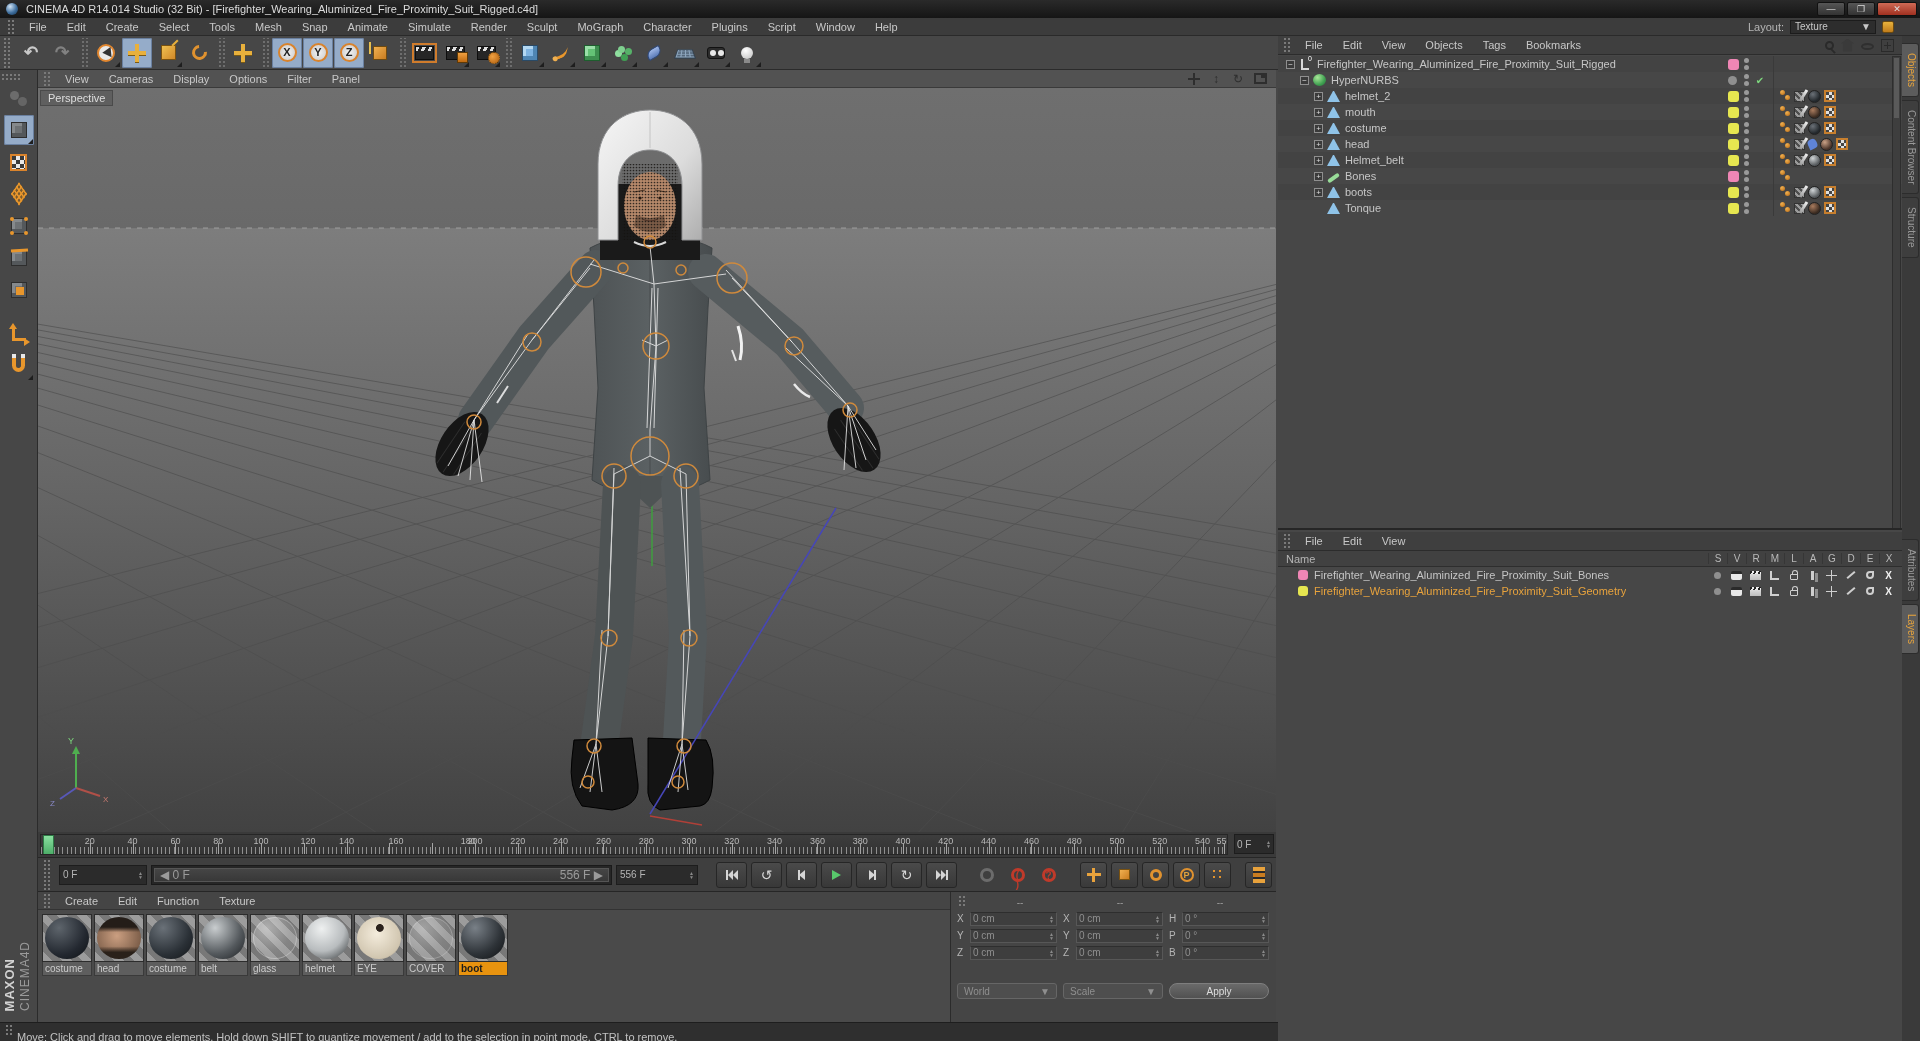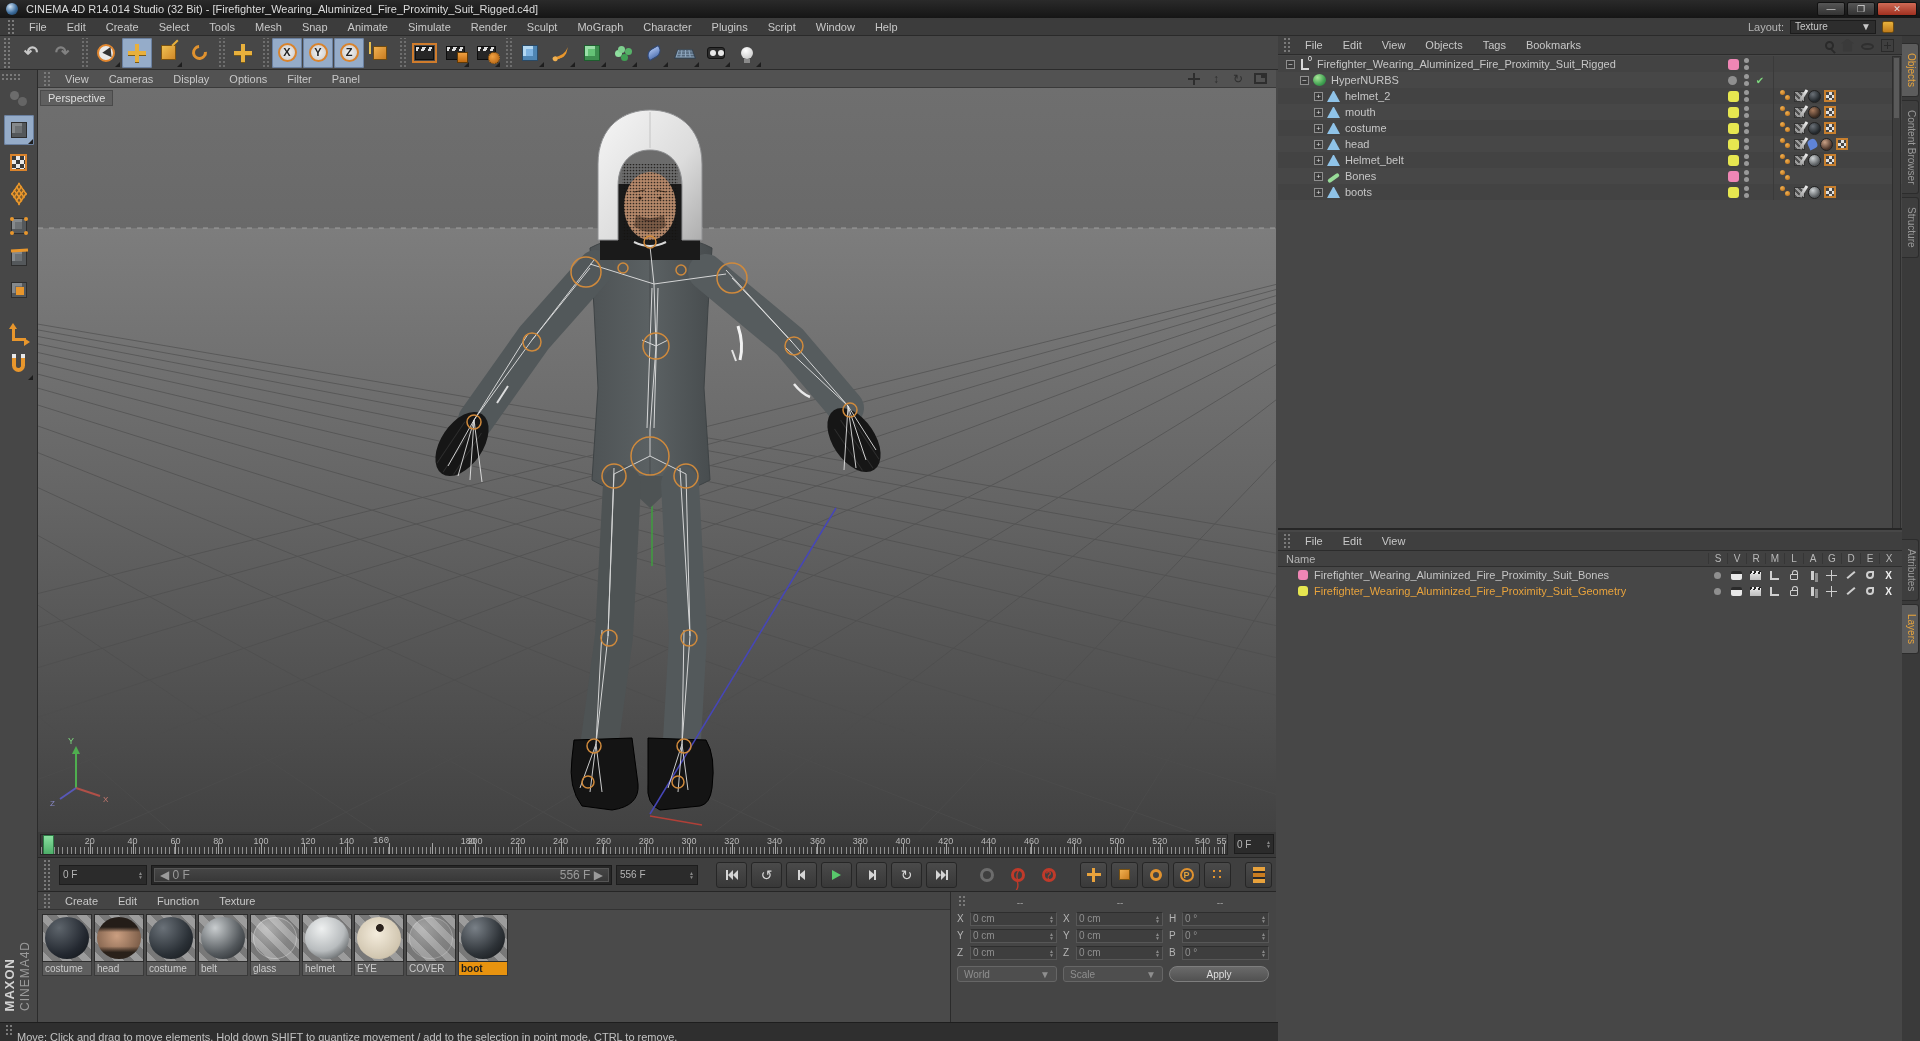--- a/index.html
+++ b/index.html
@@ -132,21 +132,21 @@
   .mlabel.sel{background:#e8930f;color:#1c1c1c;font-weight:bold}
   
   #coords{flex:1;background:#454545;padding:2px 6px;font-size:10px}
   #coordhead{display:flex;align-items:center;height:16px;color:#9a9a9a}
   #coordhead span{width:100px;text-align:center}
   #coordgroups{display:flex;gap:6px}
   .cgroup{width:100px}
   .crow{display:flex;align-items:center;height:17px;gap:3px}
   .clabel{width:10px;color:#b5b5b5}
   .cinput{flex:1;height:14px;background:#3e3e3e;border:1px solid #575757;border-top-color:#2e2e2e;display:flex;align-items:center;justify-content:space-between;padding:0 2px;color:#8f8f8f}
-  #coordfoot{display:flex;gap:6px;margin-top:5px}
+  #coordfoot{display:flex;gap:6px;margin-top:22px}
   .cdrop{width:100px;height:16px;background:#4e4e4e;border:1px solid #666;border-radius:3px;color:#8f8f8f;display:flex;align-items:center;justify-content:space-between;padding:0 6px}
   .capply{width:100px;height:16px;background:linear-gradient(#6a6a6a,#515151);border:1px solid #7e7e7e;border-radius:8px;color:#dedede;text-align:center;line-height:15px}
   
   #statusbar{position:absolute;left:0;top:1022px;width:1278px;height:28px;background:#2f2f2f;border-top:1px solid #1e1e1e;display:flex;align-items:center;padding-left:4px;color:#c2c2c2}
   
   #rightcol{position:absolute;left:1278px;top:36px;width:642px;height:1005px;background:#474747}
   #ompanel{position:absolute;left:0;top:0;width:624px;height:494px;border-bottom:2px solid #262626;background:#474747;overflow:hidden}
   .pmenu{height:19px;background:#3f3f3f;border-bottom:1px solid #2c2c2c;display:flex;align-items:center;padding-left:4px}
   #omhicons{margin-left:auto;display:flex;gap:7px;align-items:center;padding-right:8px}
   .hi{width:13px;height:13px;position:relative}
@@ -555,21 +555,21 @@
           <span class="tick-label" style="left: 134.4px;">60</span>
           <span class="tick-mark" style="left: 134.4px; position: absolute;"></span>
           <span class="tick-label" style="left: 177.2px;">80</span>
           <span class="tick-mark" style="left: 177.2px; position: absolute;"></span>
           <span class="tick-label" style="left: 220px;">100</span>
           <span class="tick-mark" style="left: 220px; position: absolute;"></span>
           <span class="tick-label" style="left: 267px;">120</span>
           <span class="tick-mark" style="left: 262.8px; position: absolute;"></span>
           <span class="tick-label" style="left: 305.6px;">140</span>
           <span class="tick-mark" style="left: 305.6px; position: absolute;"></span>
-          <span class="tick-label" style="left: 340px; font-family: Liberation Mono, monospace;">160</span>
+          <span class="tick-label" style="left: 355px;">160</span>
           <span class="tick-mark" style="left: 348.4px; position: absolute;"></span>
           <span class="tick-label" style="left: 391.2px; margin-left: 36px;">180</span>
           <span class="tick-mark" style="left: 391.2px; position: absolute;"></span>
           <span class="tick-label" style="left: 434px;">200</span>
           <span class="tick-mark" style="left: 434px; position: absolute;"></span>
           <span class="tick-label" style="left: 476.8px;">220</span>
           <span class="tick-mark" style="left: 476.8px; position: absolute;"></span>
           <span class="tick-label" style="left: 519.6px;">240</span>
           <span class="tick-mark" style="left: 519.6px; position: absolute;"></span>
           <span class="tick-label" style="left: 562.4px;">260</span>
@@ -1075,20 +1075,43 @@
             <span class="tags">
               <span class="tg tg-phong">
                 <b></b>
                 <b></b>
               </span>
               <span class="tg tg-weights"></span>
               <span class="tg tg-tex tex-gray"></span>
               <span class="tg tg-uvw"></span>
             </span>
           </div>
+          <div class="trow">
+            <span style="width: 28px; flex: 0 0 28px;"></span>
+            <span class="noexp"></span>
+            <span class="oi oi-poly"></span>
+            <span class="tname">Tonque</span>
+            <span class="tfill"></span>
+            <span class="chip chip-yellow"></span>
+            <span class="vdots">
+              <b></b>
+              <b></b>
+            </span>
+            <span class="okcheck"></span>
+            <span class="tsep"></span>
+            <span class="tags">
+              <span class="tg tg-phong">
+                <b></b>
+                <b></b>
+              </span>
+              <span class="tg tg-weights"></span>
+              <span class="tg tg-tex tex-brown"></span>
+              <span class="tg tg-uvw"></span>
+            </span>
+          </div>
         </div>
       <div id="omscroll">
           <div></div>
         </div>
     </div>
     <div id="lmpanel">
       <div class="pmenu">
           <div class="grip"></div>
           <span class="mi">File</span>
           <span class="mi">Edit</span>

